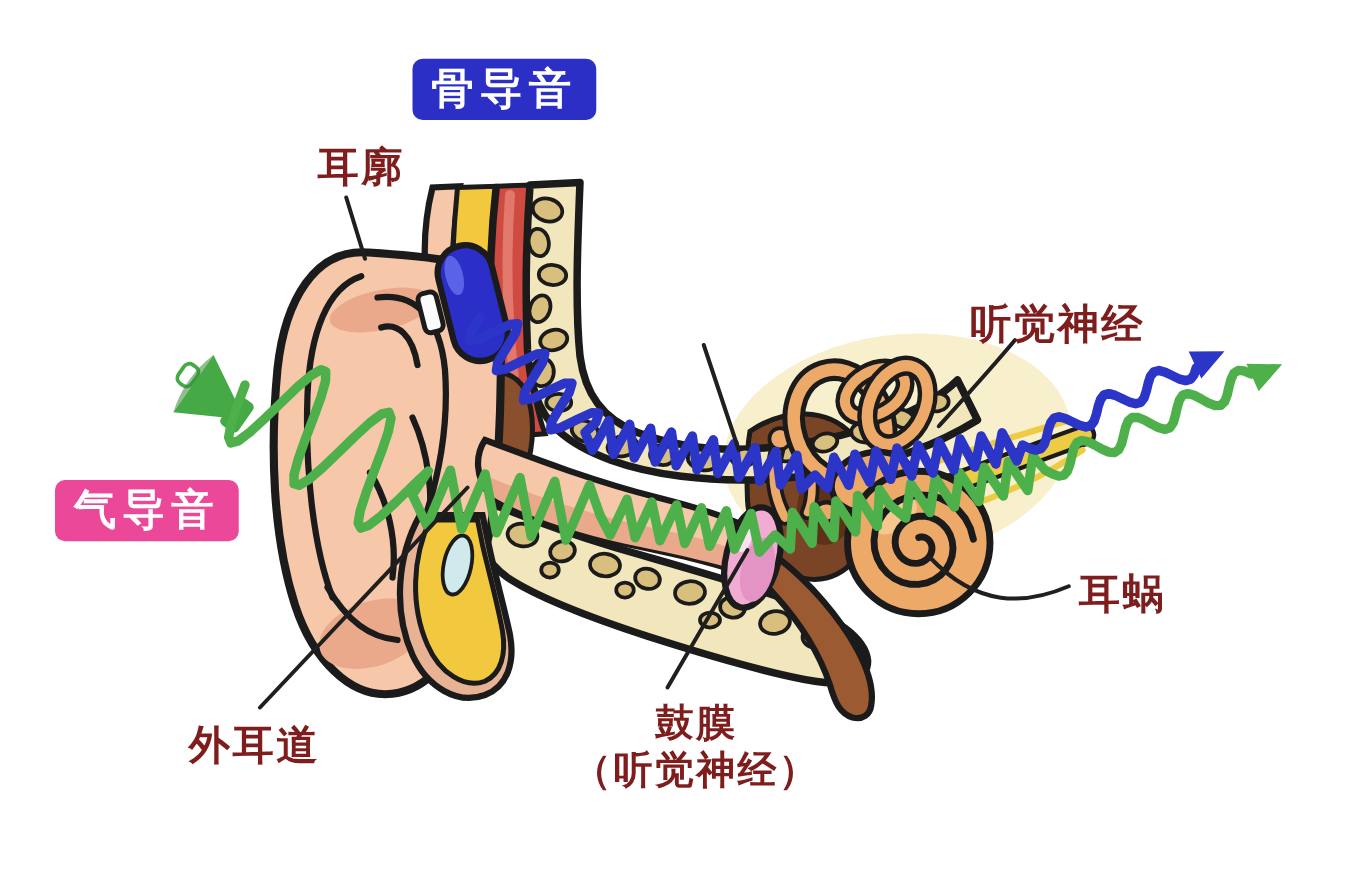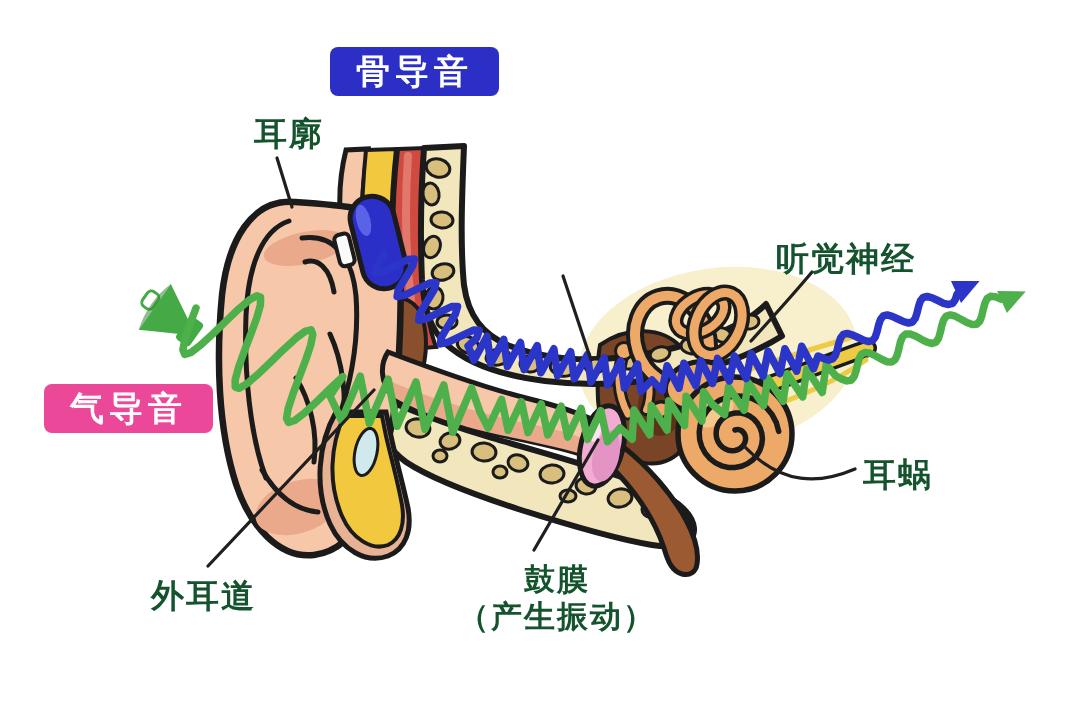--- a/index.html
+++ b/index.html
@@ -2,27 +2,27 @@
 <html><head>
 <meta charset="utf-8">
 <style>
   html,body{margin:0;padding:0;background:#fff;}
   .stage{
     position:relative;width:1080px;height:709px;background:#fff;overflow:hidden;
     font-family:"DejaVu Sans","Liberation Sans",sans-serif;
   }
   svg.art{position:absolute;left:0;top:0;}
   .lbl{
-    position:absolute;color:#14532d;font-weight:700;font-size:33px;
+    position:absolute;color:#7f1d1d;font-weight:700;font-size:33px;
     letter-spacing:2px;white-space:nowrap;
   }
   .lbl.two{text-align:center;line-height:37px;font-size:31px;}
   .badge{
     position:absolute;color:#fff;font-weight:800;font-size:34px;
-    letter-spacing:5px;padding:5px 26px;border-radius:8px;line-height:1.15;
+    letter-spacing:5px;padding:5px 15px;border-radius:8px;line-height:1.15;
   }
 </style>
 </head>
 <body>
 
 <div class="stage">
 
 <svg class="art" width="1080" height="709" viewBox="0 0 1080 709">
 
   <g>
@@ -189,16 +189,16 @@
 
 
 <div class="lbl" style="left:776px;top:237px">听觉神经</div>
 
 <div class="lbl" style="left:863px;top:453px">耳蜗</div>
 
 <div class="lbl" style="left:151px;top:574px">外耳道</div>
 
 <div class="lbl two" style="left:397px;top:561px;width:320px">
   <div>鼓膜</div>
-  <div>（产生振动）</div>
+  <div>（听觉神经）</div>
 </div>
 
 </div>
 
 </body></html>

